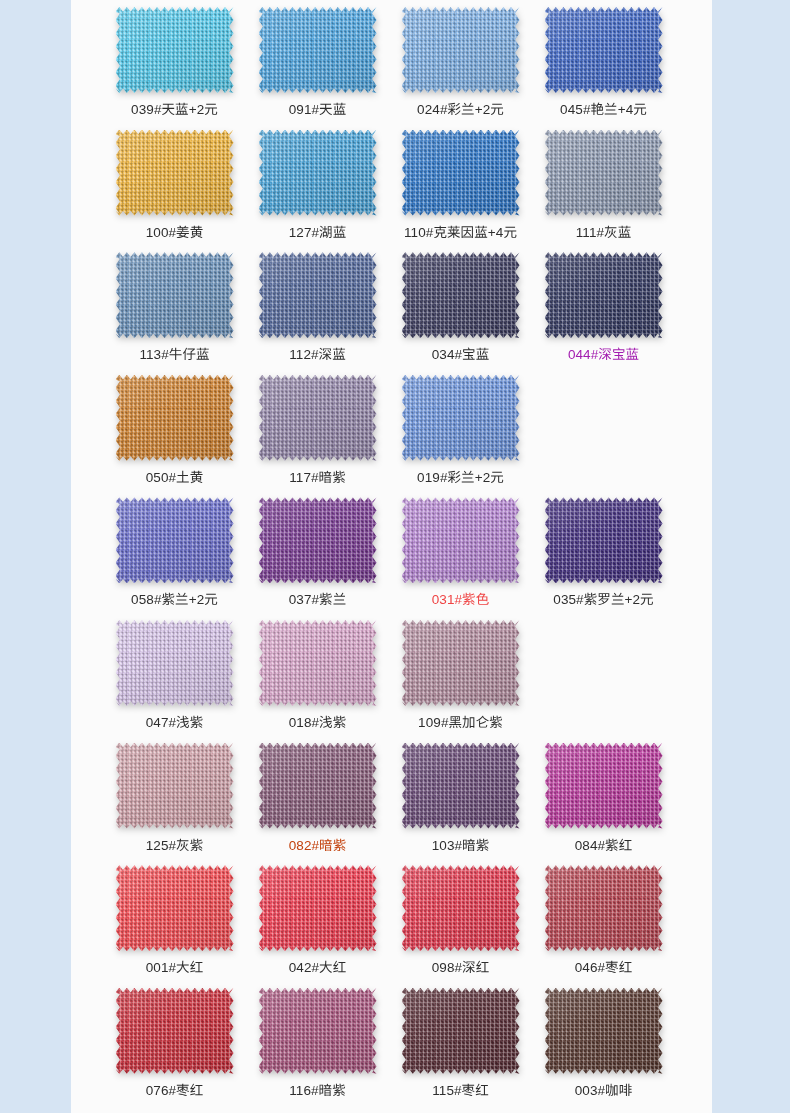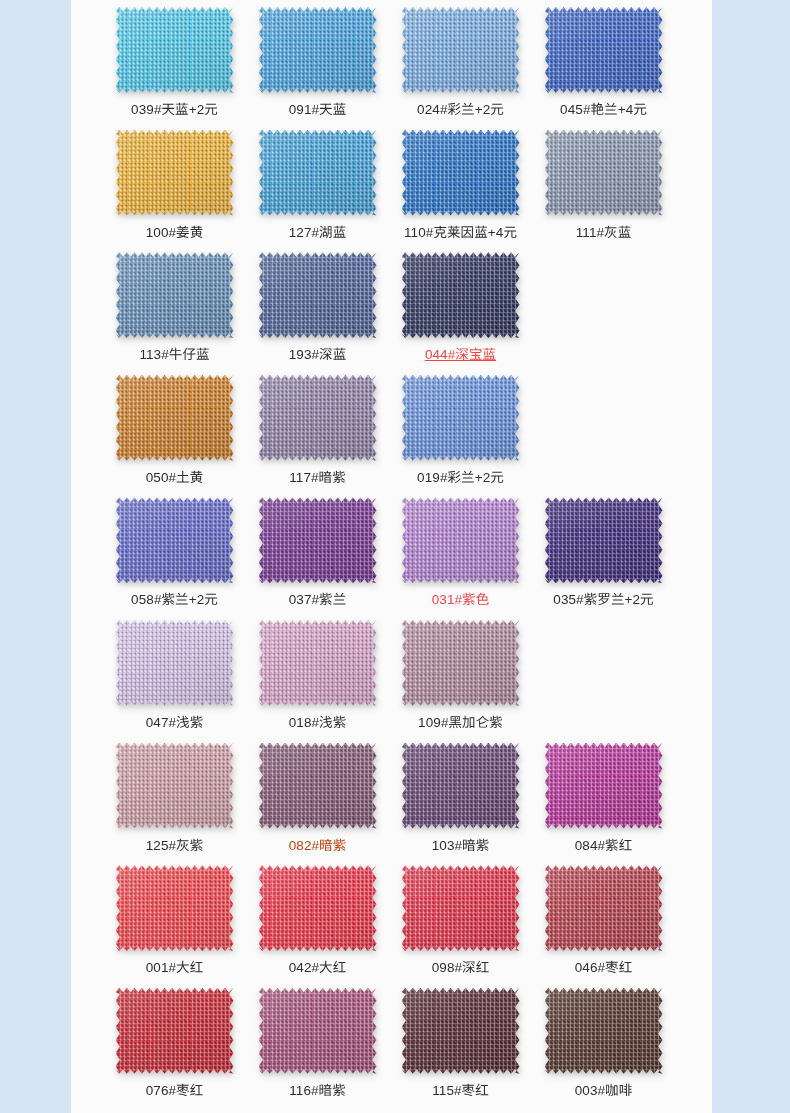--- a/index.html
+++ b/index.html
@@ -240,30 +240,39 @@
           </div>
           <div class="swatch-label" style="color: rgb(46, 46, 46);">113#牛仔蓝</div>
         </div>
         <div class="swatch-cell">
           <div class="chip-wrap">
             <div class="chip-body" style="background: rgb(85, 106, 158);">
               <div class="chip-tex"></div>
               <div class="chip-sheen"></div>
             </div>
           </div>
-          <div class="swatch-label" style="color: rgb(46, 46, 46);">193#深蓝</div>
+          <div class="swatch-label" style="color: rgb(46, 46, 46);">112#深蓝</div>
+        </div>
+        <div class="swatch-cell">
+          <div class="chip-wrap">
+            <div class="chip-body" style="background: rgb(63, 63, 99);">
+              <div class="chip-tex"></div>
+              <div class="chip-sheen"></div>
+            </div>
+          </div>
+          <div class="swatch-label" style="color: rgb(46, 46, 46);">034#宝蓝</div>
         </div>
         <div class="swatch-cell">
           <div class="chip-wrap">
             <div class="chip-body" style="background: rgb(53, 59, 100);">
               <div class="chip-tex"></div>
               <div class="chip-sheen"></div>
             </div>
           </div>
-          <div class="swatch-label" style="color: #ef4444; text-decoration: underline;">044#深宝蓝</div>
+          <div class="swatch-label" style="color: #a21caf;">044#深宝蓝</div>
         </div>
       </div>
       <div class="swatch-row">
         <div class="swatch-cell">
           <div class="chip-wrap">
             <div class="chip-body" style="background: rgb(210, 130, 46);">
               <div class="chip-tex"></div>
               <div class="chip-sheen"></div>
             </div>
           </div>

